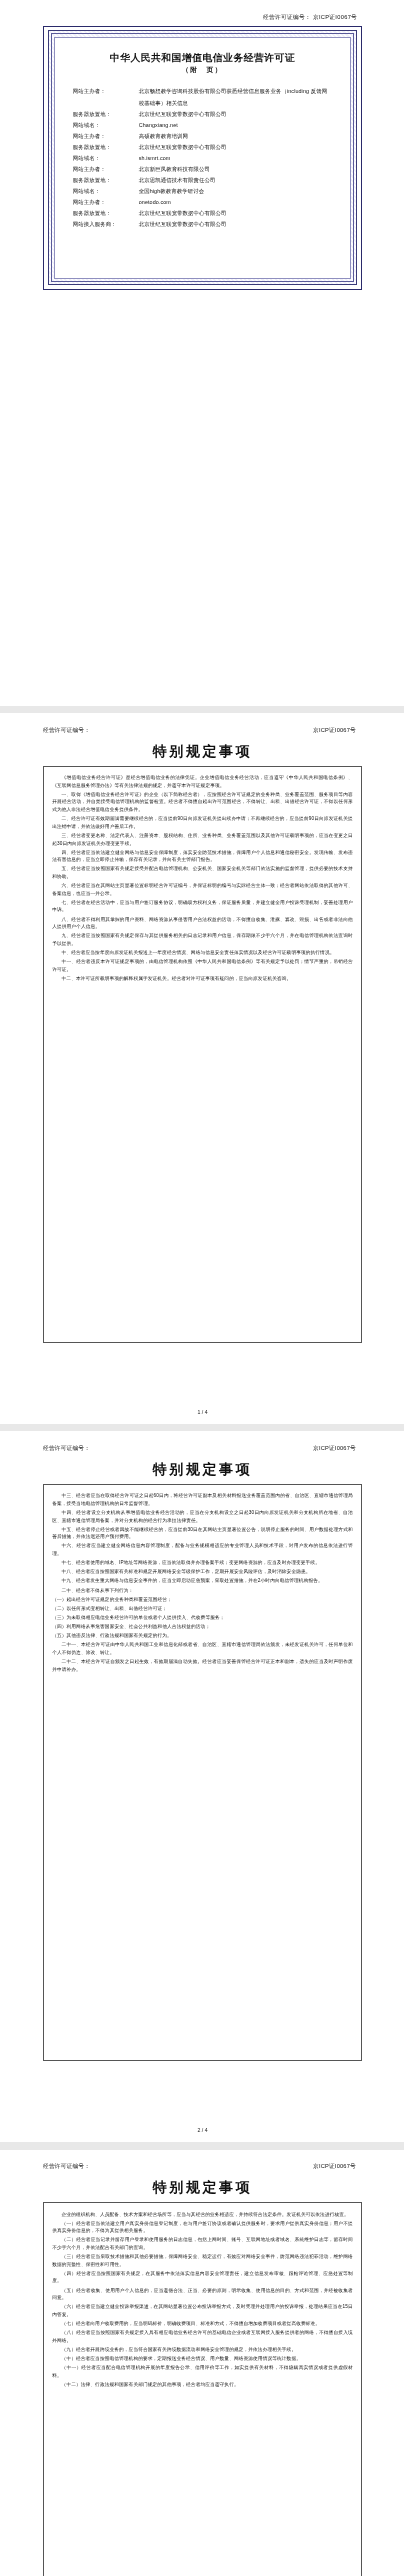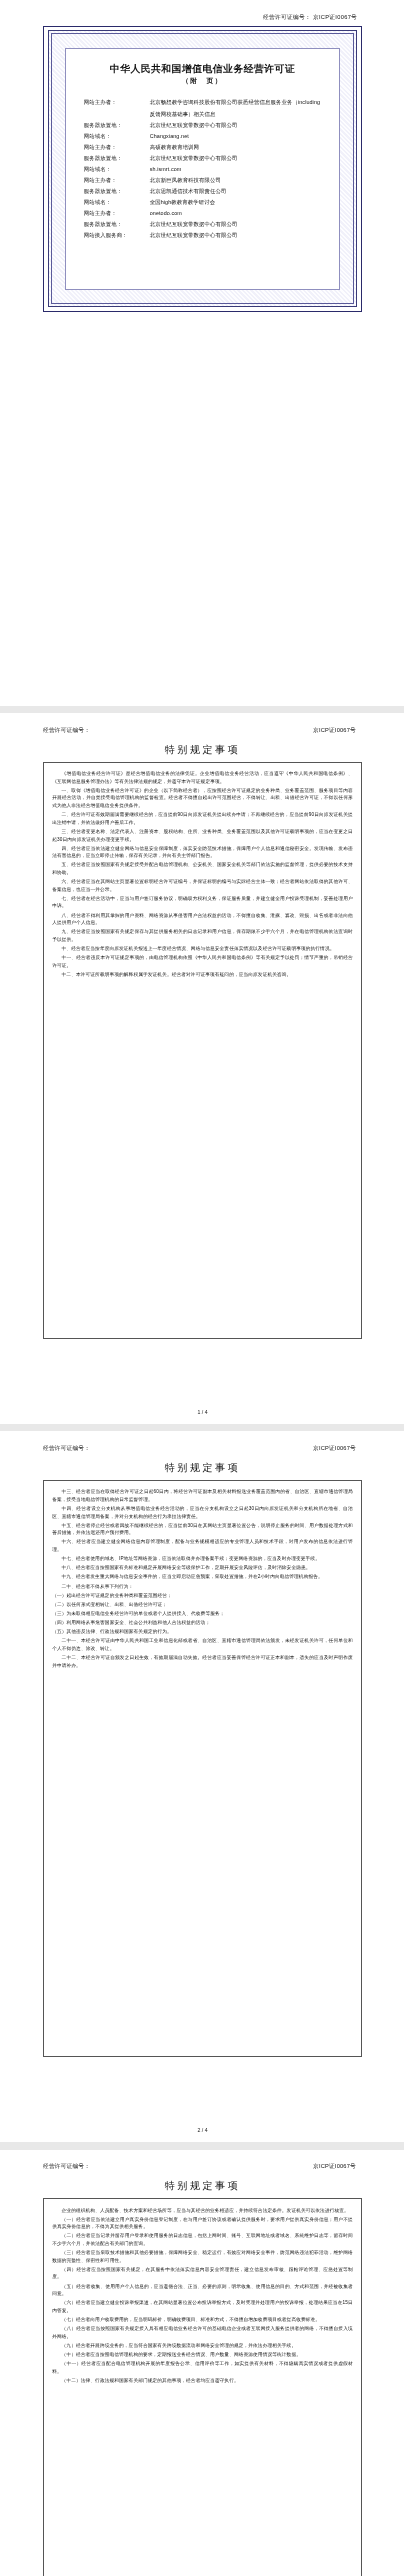--- a/index.html
+++ b/index.html
@@ -65,21 +65,21 @@
   .cert-border::before {
     content: "";
     position: absolute;
     inset: 2.1px;
     border: 0.5px solid #5a5a9a;
     pointer-events: none;
   }
   .cert-inner {
     background: #ffffff;
     border: 0.5px solid #8f8fbf;
-    margin: 14px;
+    margin: 3px;
     padding: 13.4px 17.5px 20.6px 17.5px;
     min-height: 242px;
   }
   .cert-title {
     text-align: center;
     font-size: 9.8px;
     font-weight: bold;
     letter-spacing: 0.5px;
     margin: 1px 0 1px 0;
     font-family: "Liberation Serif", serif;
@@ -97,22 +97,22 @@
     line-height: 2.05;
     letter-spacing: 0.1px;
   }
   .cfield { display: flex; }
   .cfield .k { width: 66px; flex: none; }
   .cfield .v { flex: 1; }
 
   
   .sp-title {
     text-align: center;
-    font-size: 10px;
-    font-weight: normal;
+    font-size: 14px;
+    font-weight: bold;
     letter-spacing: 2.6px;
     margin: 8.2px 0 5.2px 0;
     font-family: "Liberation Serif", serif;
   }
   .sp-box {
     border: 0.5px solid #555;
     padding: 7.2px 8.2px 8.2px 8.2px;
     min-height: 577px;
   }
   .sp-box p {

